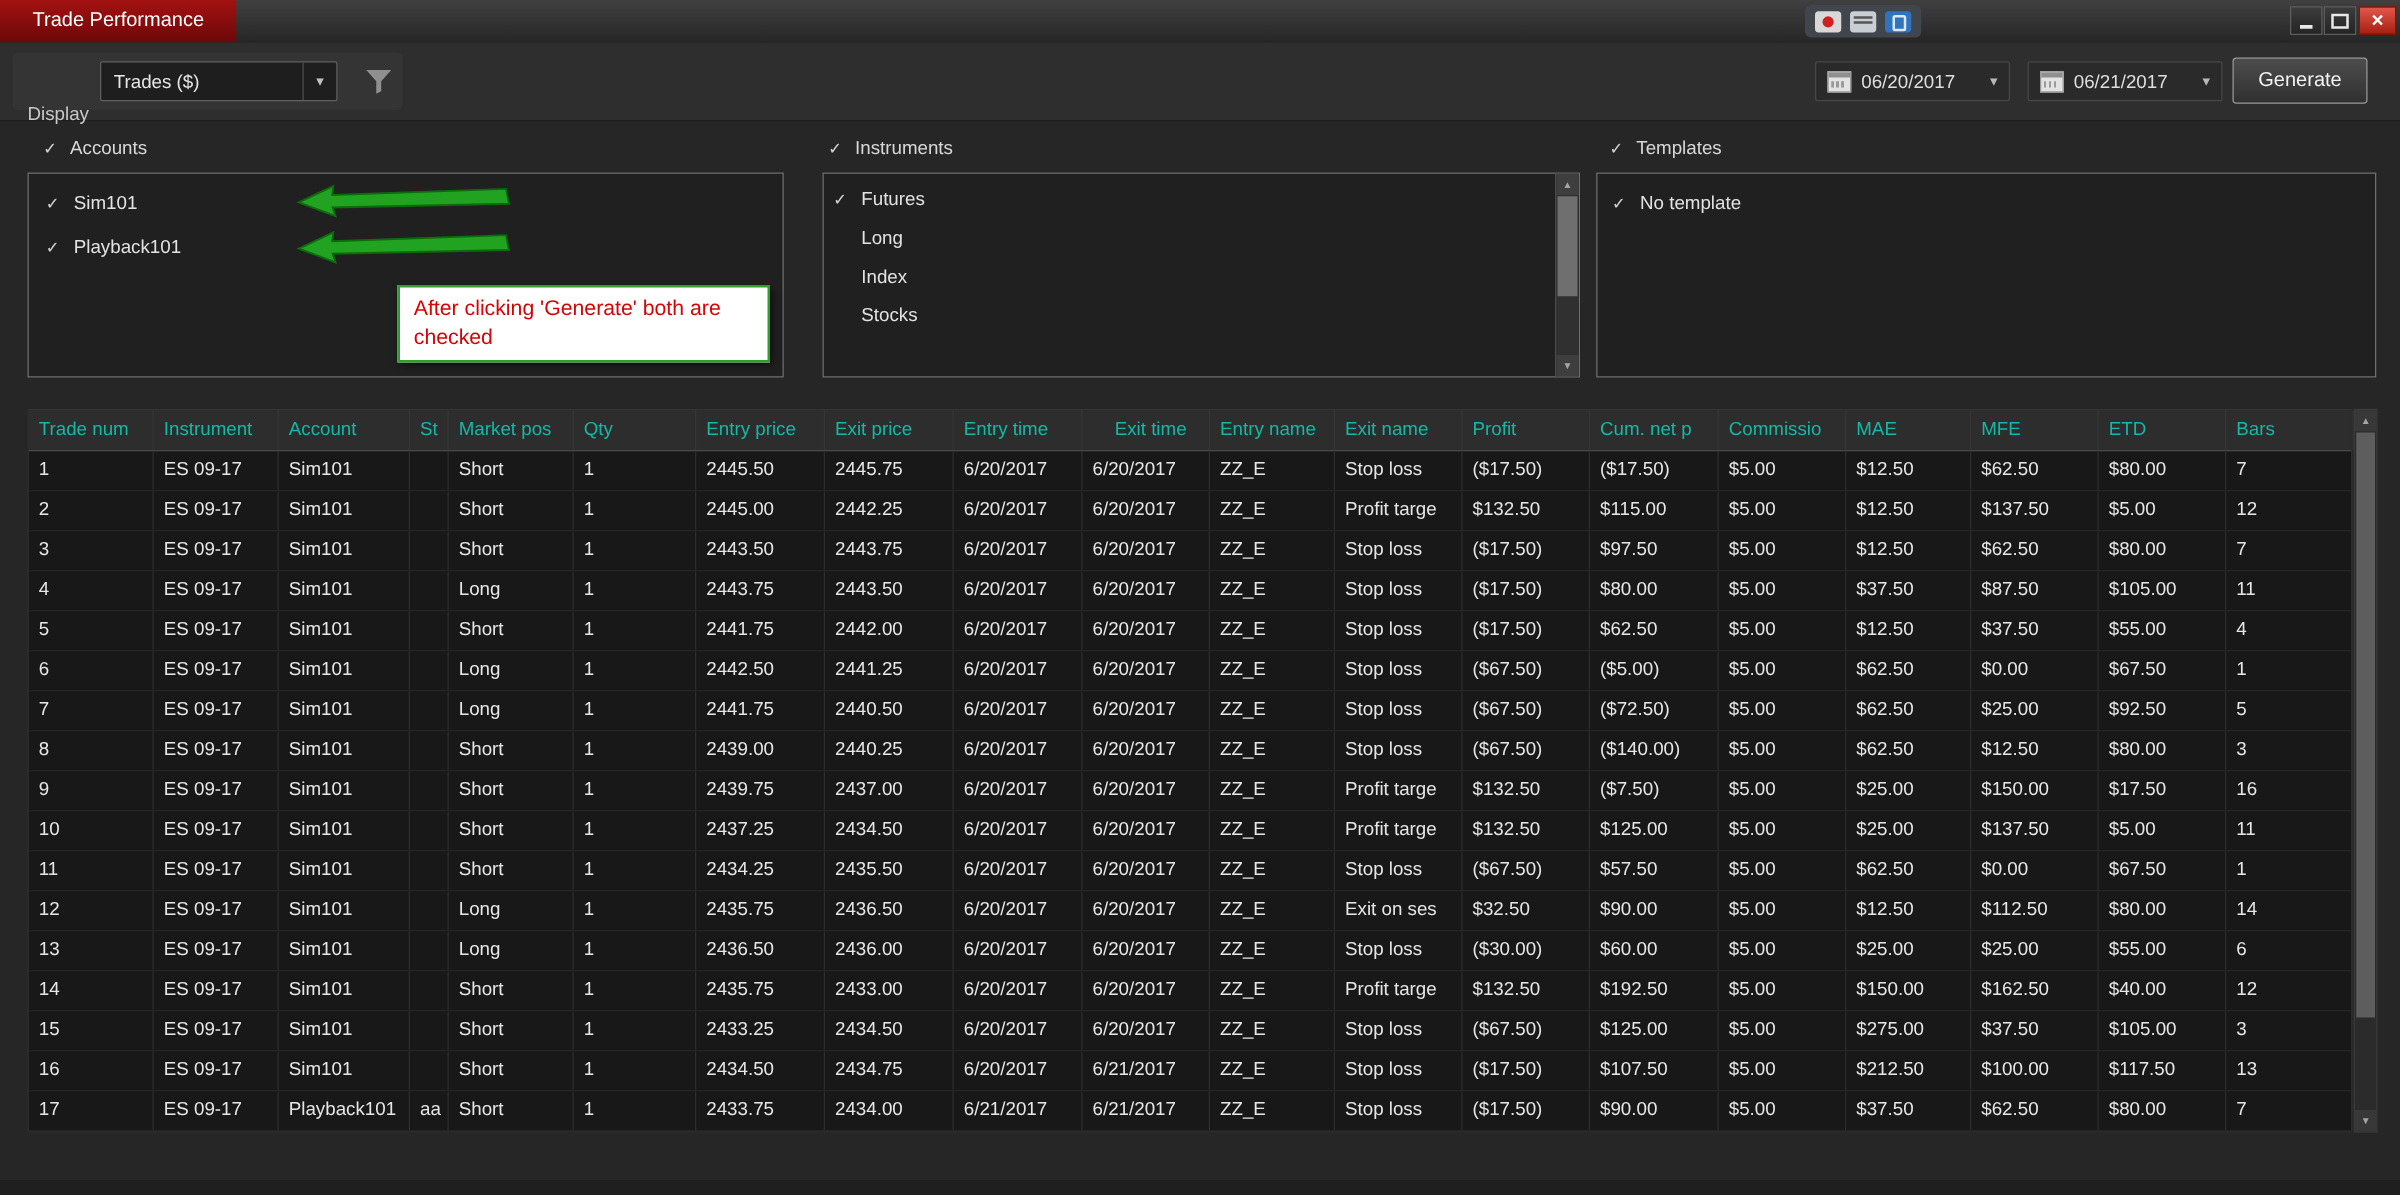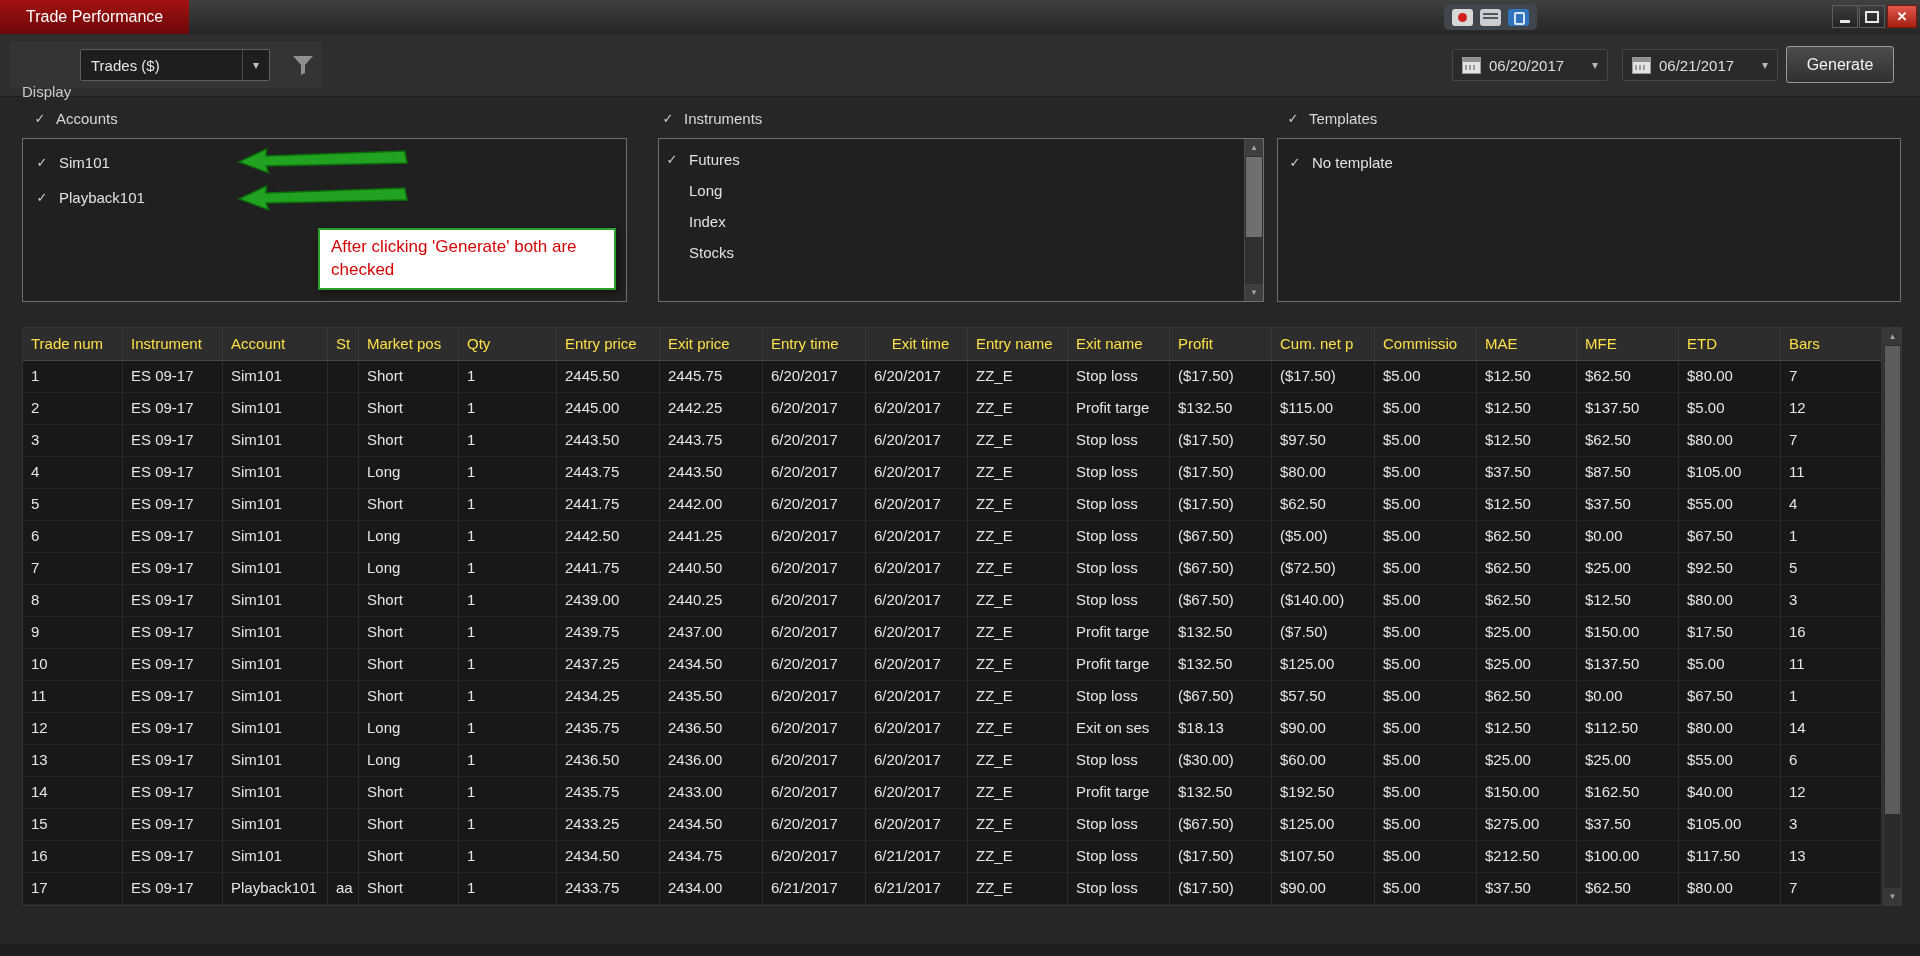--- a/index.html
+++ b/index.html
@@ -77,21 +77,21 @@
   .arrows-svg{position:absolute;left:237px;top:146px;width:175px;height:75px;z-index:4;}
   .annotation{position:absolute;left:318px;top:228px;width:272px;background:#ffffff;border:2px solid #2f9e2f;
               box-shadow:2px 3px 6px rgba(0,0,0,.5);padding:6px 11px;font-size:17px;line-height:1.35;
               color:#d40404;z-index:5;}
 
   
   .grid{position:absolute;left:22px;top:327px;width:1860px;height:579px;background:#181818;border:1px solid #343434;box-sizing:border-box;}
   .thead{display:flex;height:32px;background:#2d2d2d;border-bottom:1px solid #484848;}
   .cell{box-sizing:border-box;padding-left:8px;border-right:1px solid #363636;overflow:hidden;white-space:nowrap;
         font-size:15px;flex:0 0 auto;}
-  .hcell{line-height:31px;color:#fde047;}
+  .hcell{line-height:31px;color:#14b8a6;}
   .trow{display:flex;height:31px;border-bottom:1px solid #242424;}
   .trow .cell{line-height:30px;color:#e6e6e6;border-right:1px solid #2c2c2c;}
   .neg{color:#ff1e1e;}
 
   .vscroll{position:absolute;left:1883px;top:327px;width:19px;height:579px;background:#2b2b2b;border:1px solid #3a3a3a;box-sizing:border-box;}
   .vs-btn{position:absolute;left:0;width:17px;height:17px;background:#383838;color:#a5a5a5;font-size:8px;
           display:flex;align-items:center;justify-content:center;}
   .vs-up{top:0;} .vs-down{bottom:0;}
   .vs-thumb{position:absolute;left:1px;top:18px;width:15px;height:468px;background:#5d5d5d;}
 
@@ -475,21 +475,21 @@
           <div class="cell" style="width: 105px;">Sim101</div>
           <div class="cell" style="width: 31px;"></div>
           <div class="cell" style="width: 100px;">Long</div>
           <div class="cell" style="width: 98px;">1</div>
           <div class="cell" style="width: 103px;">2435.75</div>
           <div class="cell" style="width: 103px;">2436.50</div>
           <div class="cell" style="width: 103px;">6/20/2017</div>
           <div class="cell" style="width: 102px;">6/20/2017</div>
           <div class="cell" style="width: 100px;">ZZ_E</div>
           <div class="cell" style="width: 102px;">Exit on ses</div>
-          <div class="cell" style="width: 102px;">$18.13</div>
+          <div class="cell" style="width: 102px;">$32.50</div>
           <div class="cell" style="width: 103px;">$90.00</div>
           <div class="cell" style="width: 102px;">$5.00</div>
           <div class="cell" style="width: 100px;">$12.50</div>
           <div class="cell" style="width: 102px;">$112.50</div>
           <div class="cell" style="width: 102px;">$80.00</div>
           <div class="cell" style="width: 102px;">14</div>
         </div>
         <div class="trow">
           <div class="cell" style="width: 100px;">13</div>
           <div class="cell" style="width: 100px;">ES 09-17</div>

